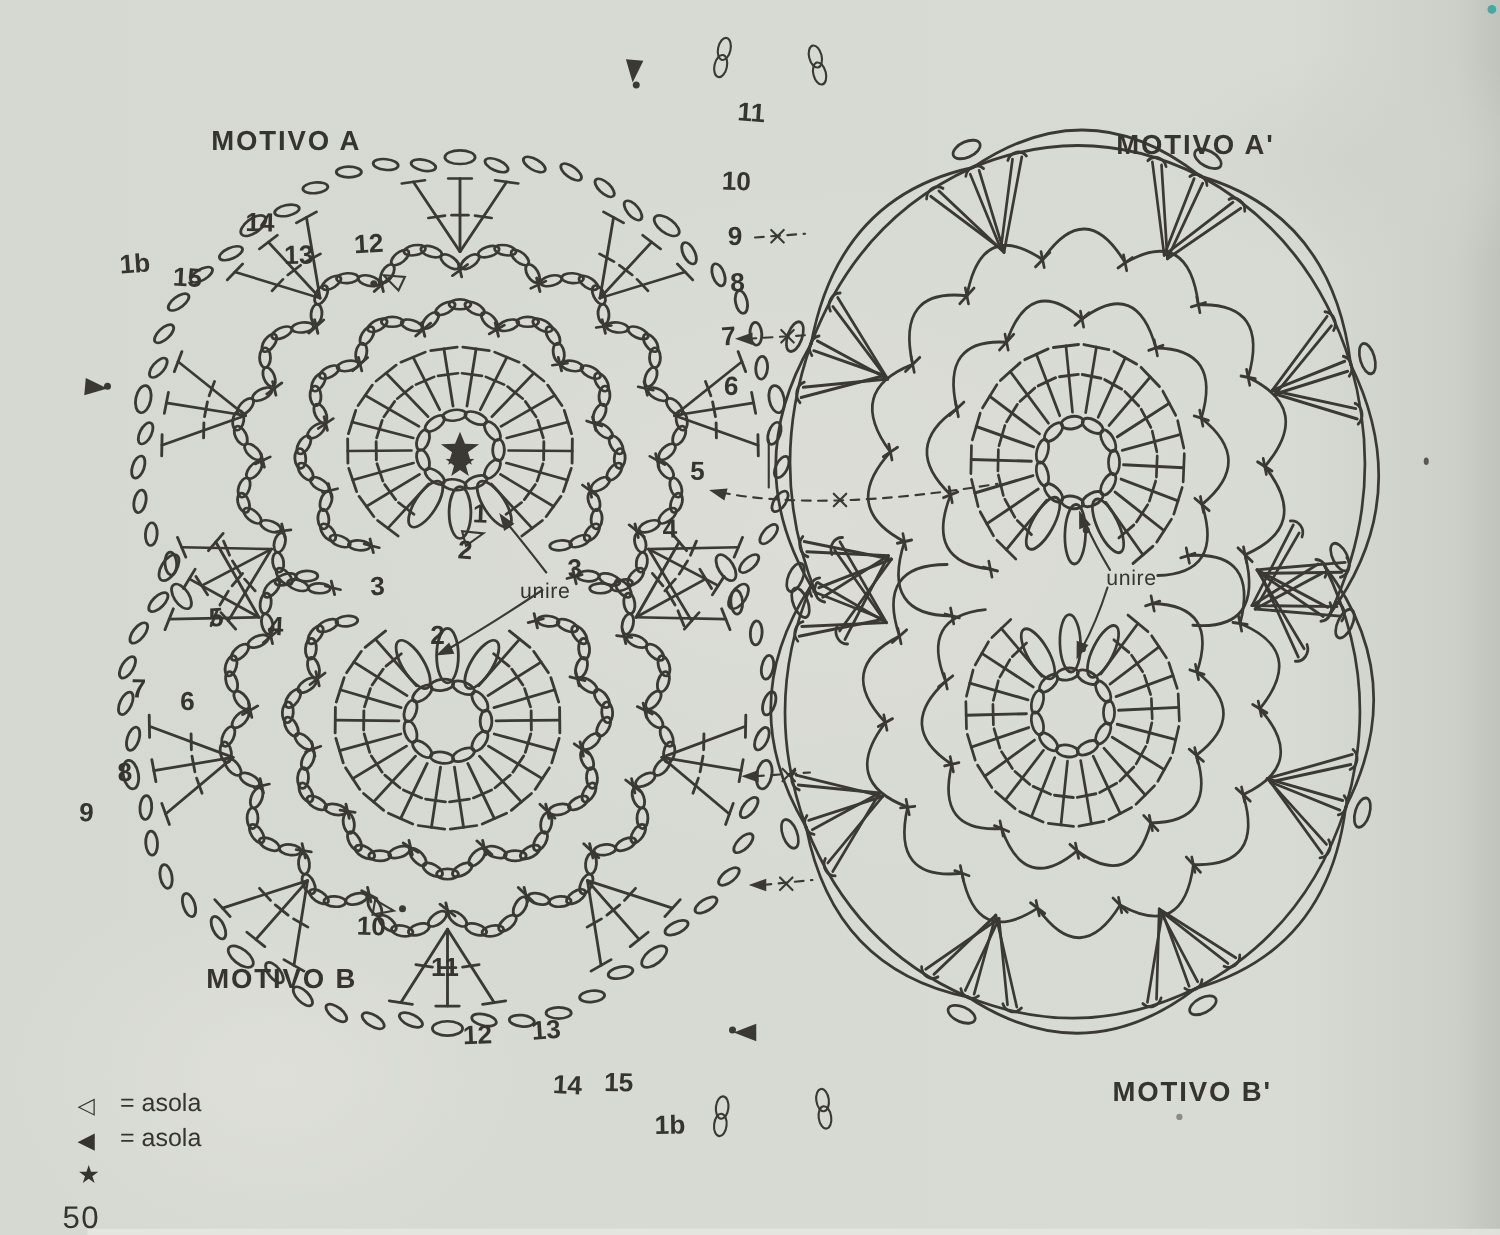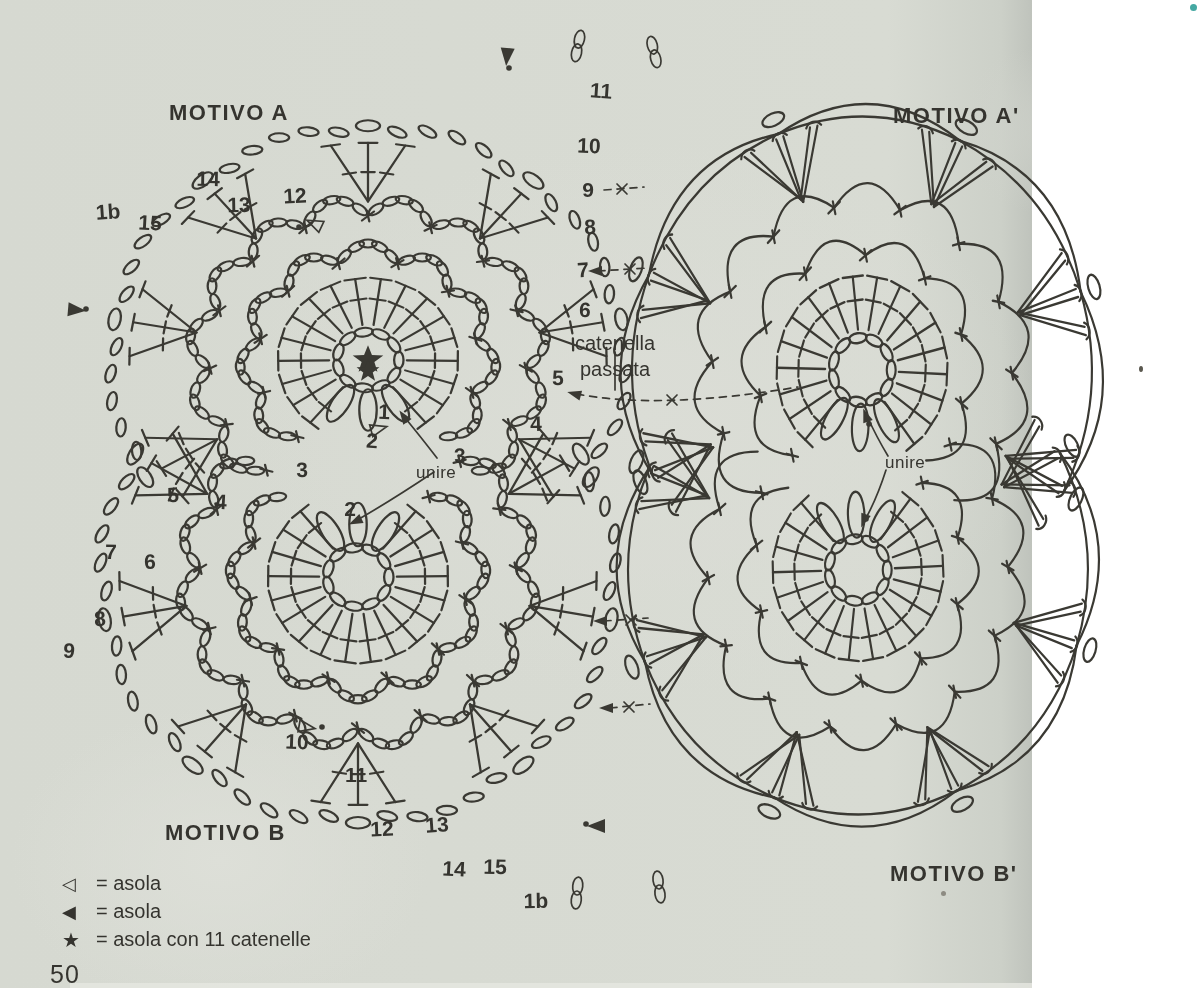--- a/index.html
+++ b/index.html
@@ -1,17 +1,17 @@
 <!DOCTYPE html>
 <html><head>
 <meta charset="utf-8">
 <style>
   html,body{margin:0;padding:0;width:1200px;height:988px;overflow:hidden;
     font-family:"Liberation Sans", sans-serif;}
-  .page{position:relative;width:1032px;height:988px;color:#35342f;
+  .page{position:relative;width:1200px;height:988px;color:#35342f;
     background:
       radial-gradient(240px 130px at 1100px 130px, #d0d3cc 0%, rgba(208,211,204,0) 70%),
       radial-gradient(300px 220px at 220px 860px, #dddfd8 0%, rgba(221,223,216,0) 70%),
       radial-gradient(500px 350px at 640px 420px, #dbddd6 0%, rgba(219,221,214,0) 80%),
       linear-gradient(to right, #d6d9d1 0%, #d8dbd3 86%, #ccd0c8 97%, #bfc3bc 100%),
       #d7dad2;}
   .page::after{content:"";position:absolute;left:70px;right:0;bottom:0;height:5px;
     background:#e6e7e1;opacity:.8;}
   svg.lace{position:absolute;left:0;top:0;}
   .motif-label{position:absolute;font-size:22px;font-weight:bold;letter-spacing:1.5px;
@@ -1124,43 +1124,38 @@
         <circle cx="586" cy="824" r="2.8" fill="#3a3933" stroke="none"></circle>
         <circle cx="322" cy="727" r="2.8" fill="#3a3933" stroke="none"></circle>
         <circle cx="299" cy="227" r="2.8" fill="#3a3933" stroke="none"></circle>
         <circle cx="869" cy="424" r="2.8" fill="#3a3933" stroke="none"></circle>
         <circle cx="866" cy="519" r="2.8" fill="#3a3933" stroke="none"></circle>
       </g>
     </svg>
 
   <div class="motif-label" style="left:169px;top:100px">MOTIVO A</div>
   <div class="motif-label" style="left:893px;top:103px">MOTIVO A'</div>
-  <div class="motif-label" style="left:165px;top:820px">MOTIVO B</div>
+  <div class="motif-label" style="left:165px;top:770px">MOTIVO B</div>
   <div class="motif-label" style="left:890px;top:861px">MOTIVO B'</div>
 
   <div class="note" style="left:416px;top:463px">unire</div>
   <div class="note" style="left:885px;top:453px">unire</div>
 
-  <div class="catenella">
-    <div>catenella</div>
-    <div>passata</div>
-  </div>
 
   <div class="legend">
     <div class="legend-row">
       <span class="legend-sym">◁</span>
       <span>= asola</span>
     </div>
     <div class="legend-row">
       <span class="legend-sym">◀</span>
       <span>= asola</span>
     </div>
     <div class="legend-row">
       <span class="legend-sym star">★</span>
-      <span>= asola con 11 catenelle</span>
     </div>
   </div>
 
   <div class="page-number">50</div>
 
   <div class="speck" style="left:1190px;top:4px;width:7px;height:7px;background:#45a8a2"></div>
   <div class="speck" style="left:1139px;top:366px;width:4px;height:6px;background:#5a584f"></div>
   <div class="speck" style="left:941px;top:891px;width:5px;height:5px;background:#8d8b82"></div>
 
   <div id="numbers-layer">

